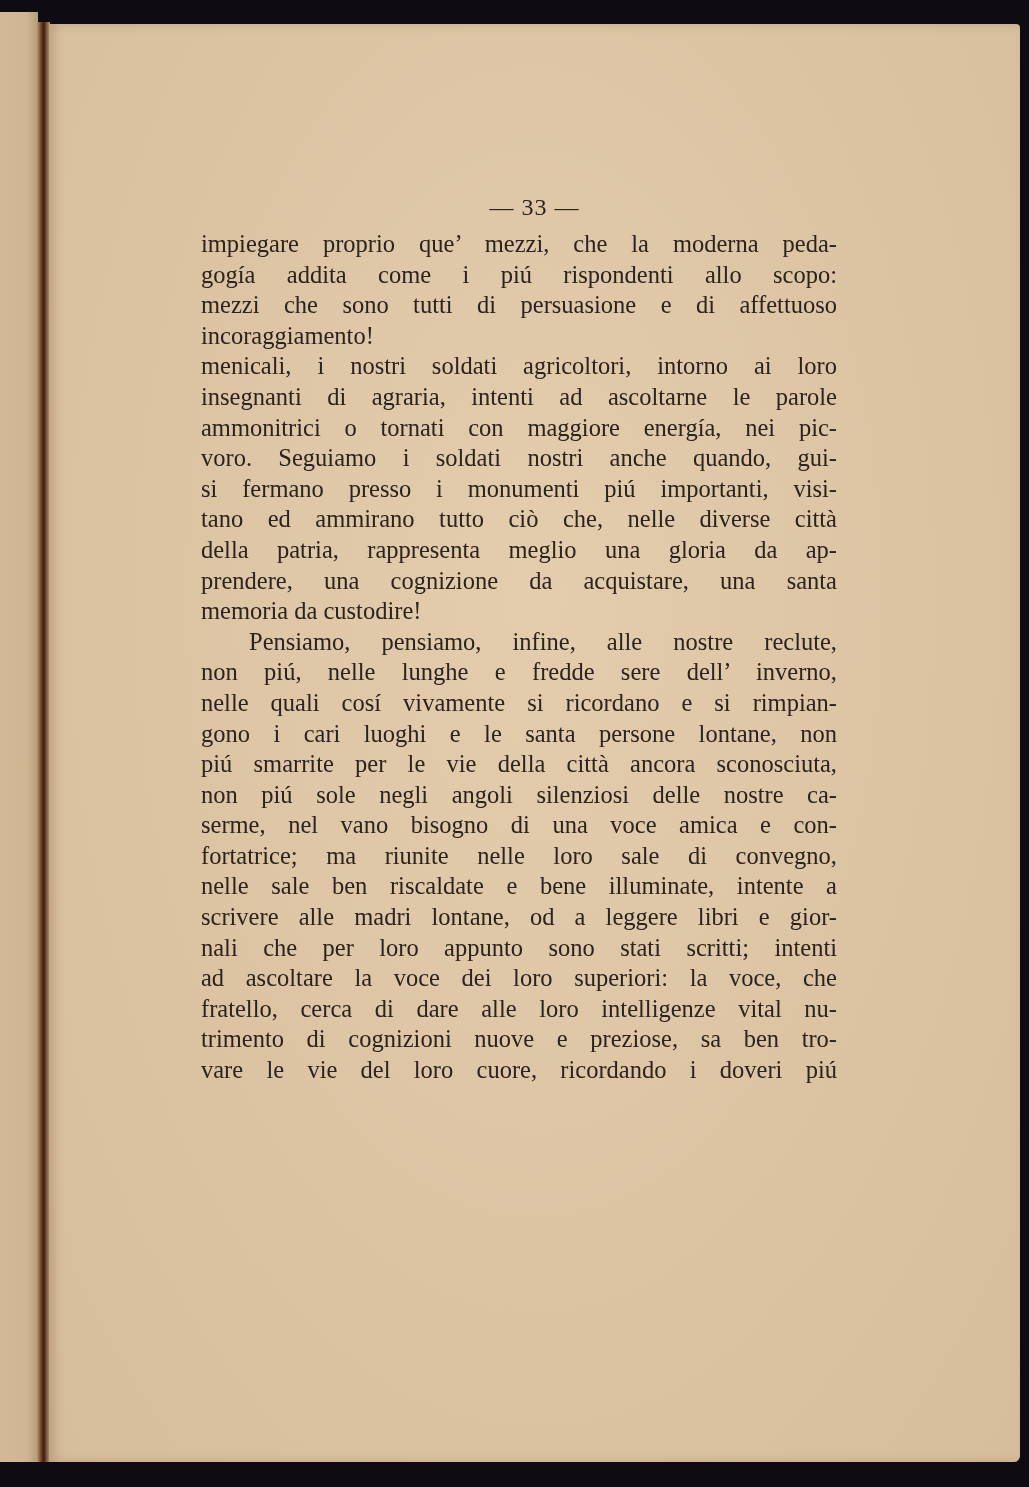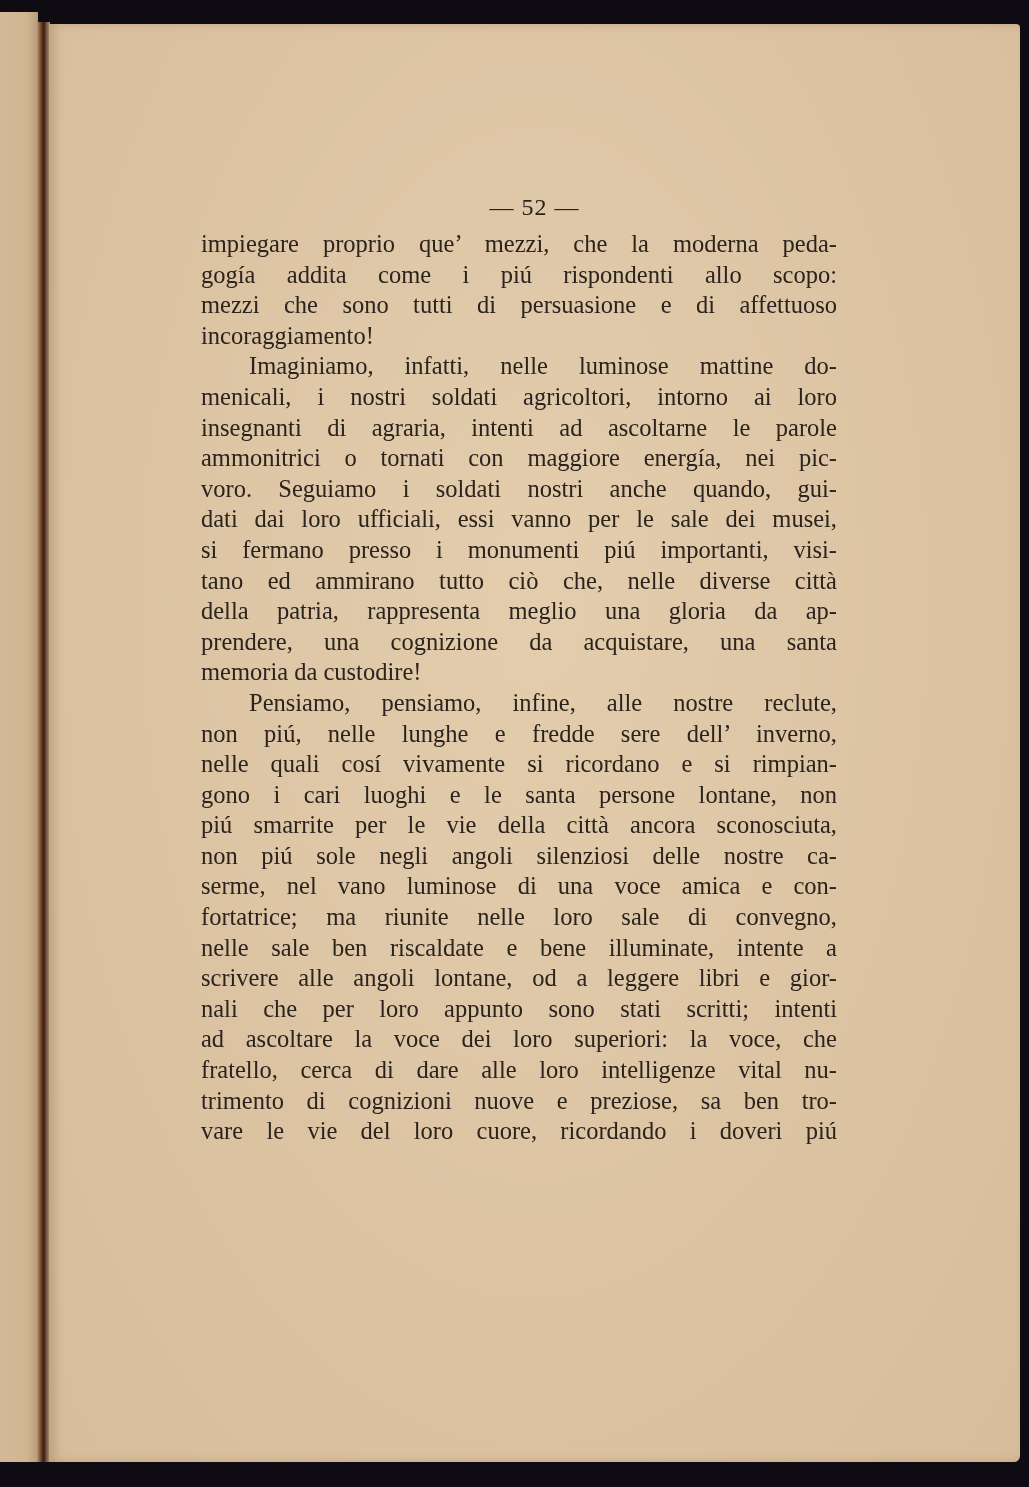--- a/index.html
+++ b/index.html
@@ -82,55 +82,53 @@
     padding-left: 48px;
   }
 </style>
 </head>
 <body>
 
 <div class="scan">
   <div class="prev-page"></div>
   <div class="spine-gap"></div>
   <div class="page">
-    <div class="page-number">— 52 —</div>
+    <div class="page-number">— 33 —</div>
     <div class="body-text">
 
       <div>
         <span class="line">impiegare proprio que’ mezzi, che la moderna peda-</span>
         <span class="line">gogía addita come i piú rispondenti allo scopo:</span>
         <span class="line">mezzi che sono tutti di persuasione e di affettuoso</span>
         <span class="line last">incoraggiamento!</span>
       </div>
 
       <div>
-        <span class="line indent">Imaginiamo, infatti, nelle luminose mattine do-</span>
         <span class="line">menicali, i nostri soldati agricoltori, intorno ai loro</span>
         <span class="line">insegnanti di agraria, intenti ad ascoltarne le parole</span>
         <span class="line">ammonitrici o tornati con maggiore energía, nei pic-</span>
         <span class="line">voro. Seguiamo i soldati nostri anche quando, gui-</span>
-        <span class="line">dati dai loro ufficiali, essi vanno per le sale dei musei,</span>
         <span class="line">si fermano presso i monumenti piú importanti, visi-</span>
         <span class="line">tano ed ammirano tutto ciò che, nelle diverse città</span>
         <span class="line">della patria, rappresenta meglio una gloria da ap-</span>
         <span class="line">prendere, una cognizione da acquistare, una santa</span>
         <span class="line last">memoria da custodire!</span>
       </div>
 
       <div>
         <span class="line indent">Pensiamo, pensiamo, infine, alle nostre reclute,</span>
         <span class="line">non piú, nelle lunghe e fredde sere dell’ inverno,</span>
         <span class="line">nelle quali cosí vivamente si ricordano e si rimpian-</span>
         <span class="line">gono i cari luoghi e le santa persone lontane, non</span>
         <span class="line">piú smarrite per le vie della città ancora sconosciuta,</span>
         <span class="line">non piú sole negli angoli silenziosi delle nostre ca-</span>
-        <span class="line">serme, nel vano luminose di una voce amica e con-</span>
+        <span class="line">serme, nel vano bisogno di una voce amica e con-</span>
         <span class="line">fortatrice; ma riunite nelle loro sale di convegno,</span>
         <span class="line">nelle sale ben riscaldate e bene illuminate, intente a</span>
-        <span class="line">scrivere alle angoli lontane, od a leggere libri e gior-</span>
+        <span class="line">scrivere alle madri lontane, od a leggere libri e gior-</span>
         <span class="line">nali che per loro appunto sono stati scritti; intenti</span>
         <span class="line">ad ascoltare la voce dei loro superiori: la voce, che</span>
         <span class="line">fratello, cerca di dare alle loro intelligenze vital nu-</span>
         <span class="line">trimento di cognizioni nuove e preziose, sa ben tro-</span>
         <span class="line">vare le vie del loro cuore, ricordando i doveri piú</span>
       </div>
     </div>
   </div>
 </div>
 

